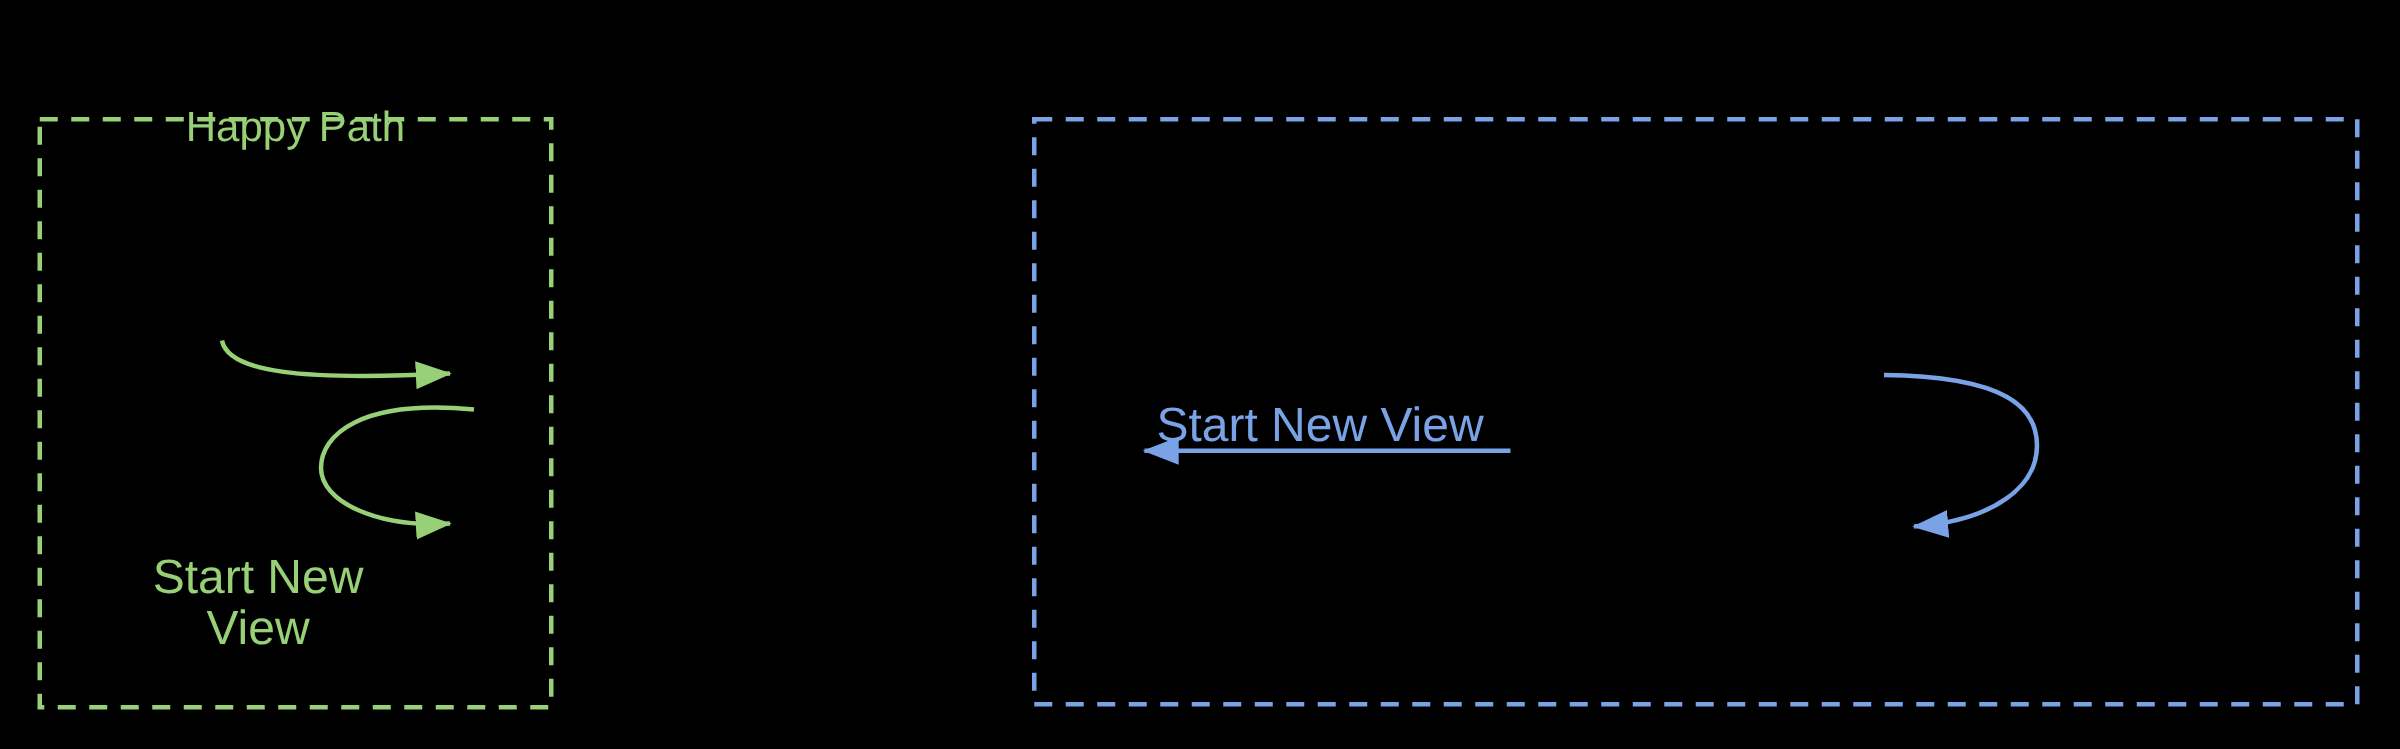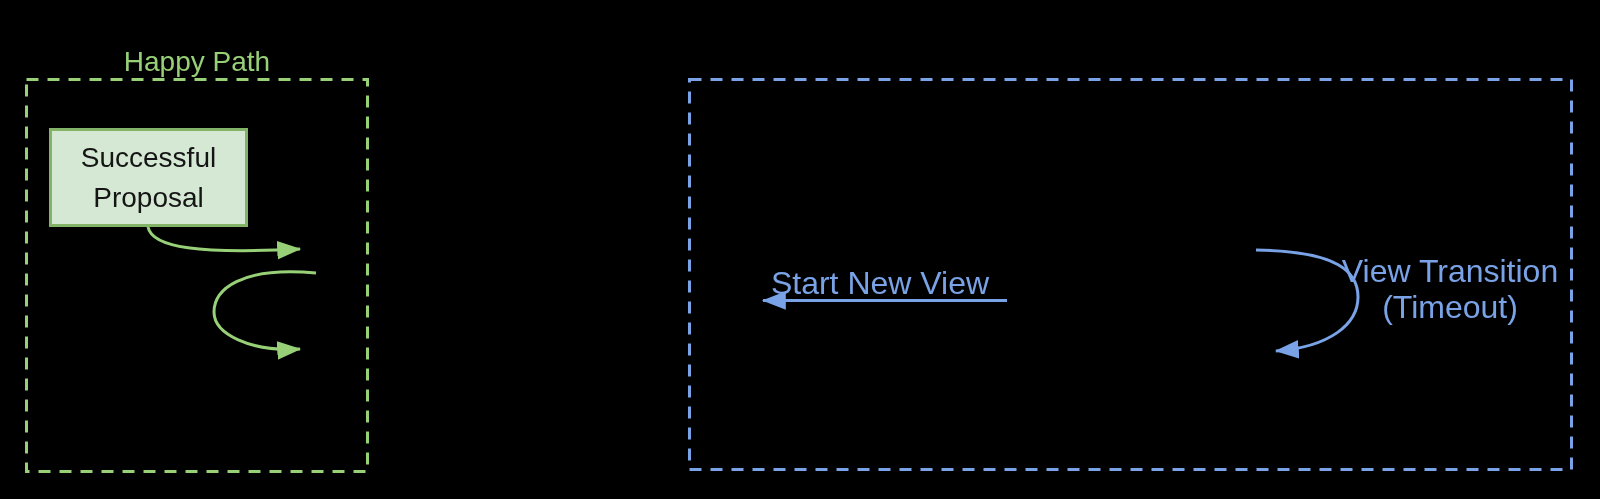--- a/index.html
+++ b/index.html
@@ -23,21 +23,21 @@
     height: 499px;
   }
   .txt {
     position: absolute;
     font-size: 32px;
     line-height: 34px;
     text-align: center;
     white-space: pre-line;
     pointer-events: none;
   }
-  .green { color: #97d077; }
+  .green { color: #97d077; margin-top: 23px; }
   .blue  { color: #79a3e6; }
   .group-title {
     font-size: 28px;
     line-height: 34px;
   }
   .node {
     position: absolute;
     left: 49px;
     top: 128px;
     width: 199px;
@@ -85,25 +85,21 @@
 
     <path d="M316,273 C240,266 214,290 214,312 C214,334 250,352 300,349" fill="none" stroke="#97d077" stroke-width="3" marker-end="url(#ah-green)"></path>
 
     <path d="M1007,300.5 L763,300.5" fill="none" stroke="#79a3e6" stroke-width="3" marker-end="url(#ah-blue)"></path>
 
     <path d="M1256,250 C1338,251 1358,272 1358,297 C1358,324 1330,347 1276,351" fill="none" stroke="#79a3e6" stroke-width="3" marker-end="url(#ah-blue)"></path>
   </svg>
 
   <div class="txt green group-title happy-title">Happy Path</div>
 
-  <div class="node">
-    <div class="node-label">Successful
-Proposal</div>
-  </div>
 
+  <div class="txt green happy-loop-label">Start New
+View</div>
 
 
   <div class="txt blue recovery-edge-label">Start New View</div>
 
-  <div class="txt blue recovery-loop-label">View Transition
-(Timeout)</div>
 
 </div>
 
 </body></html>

